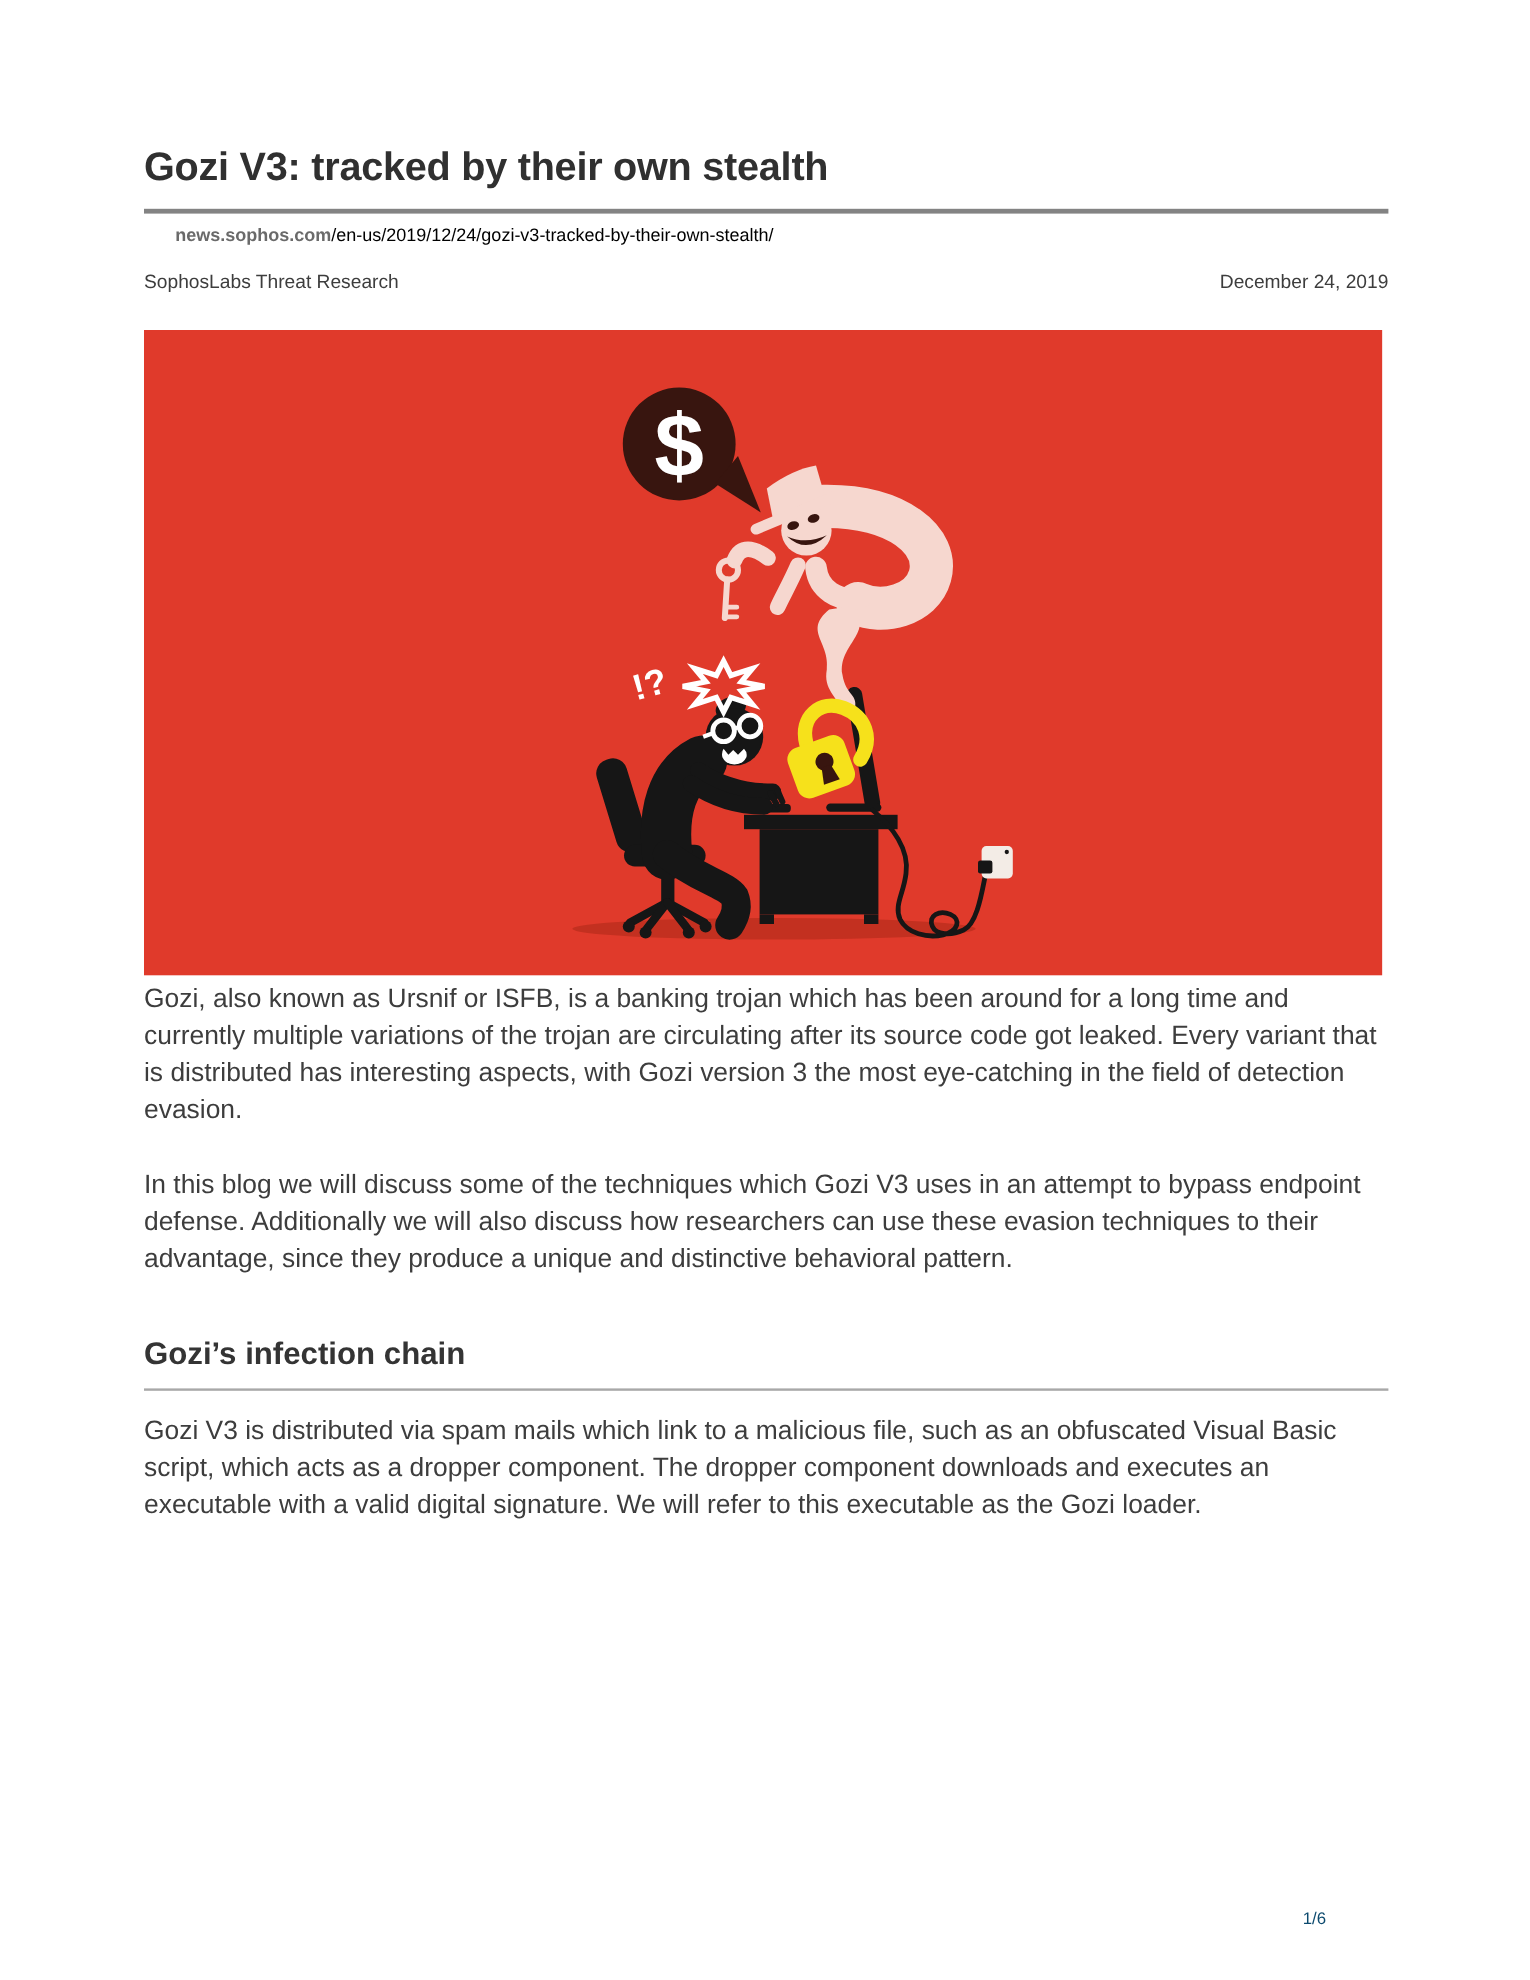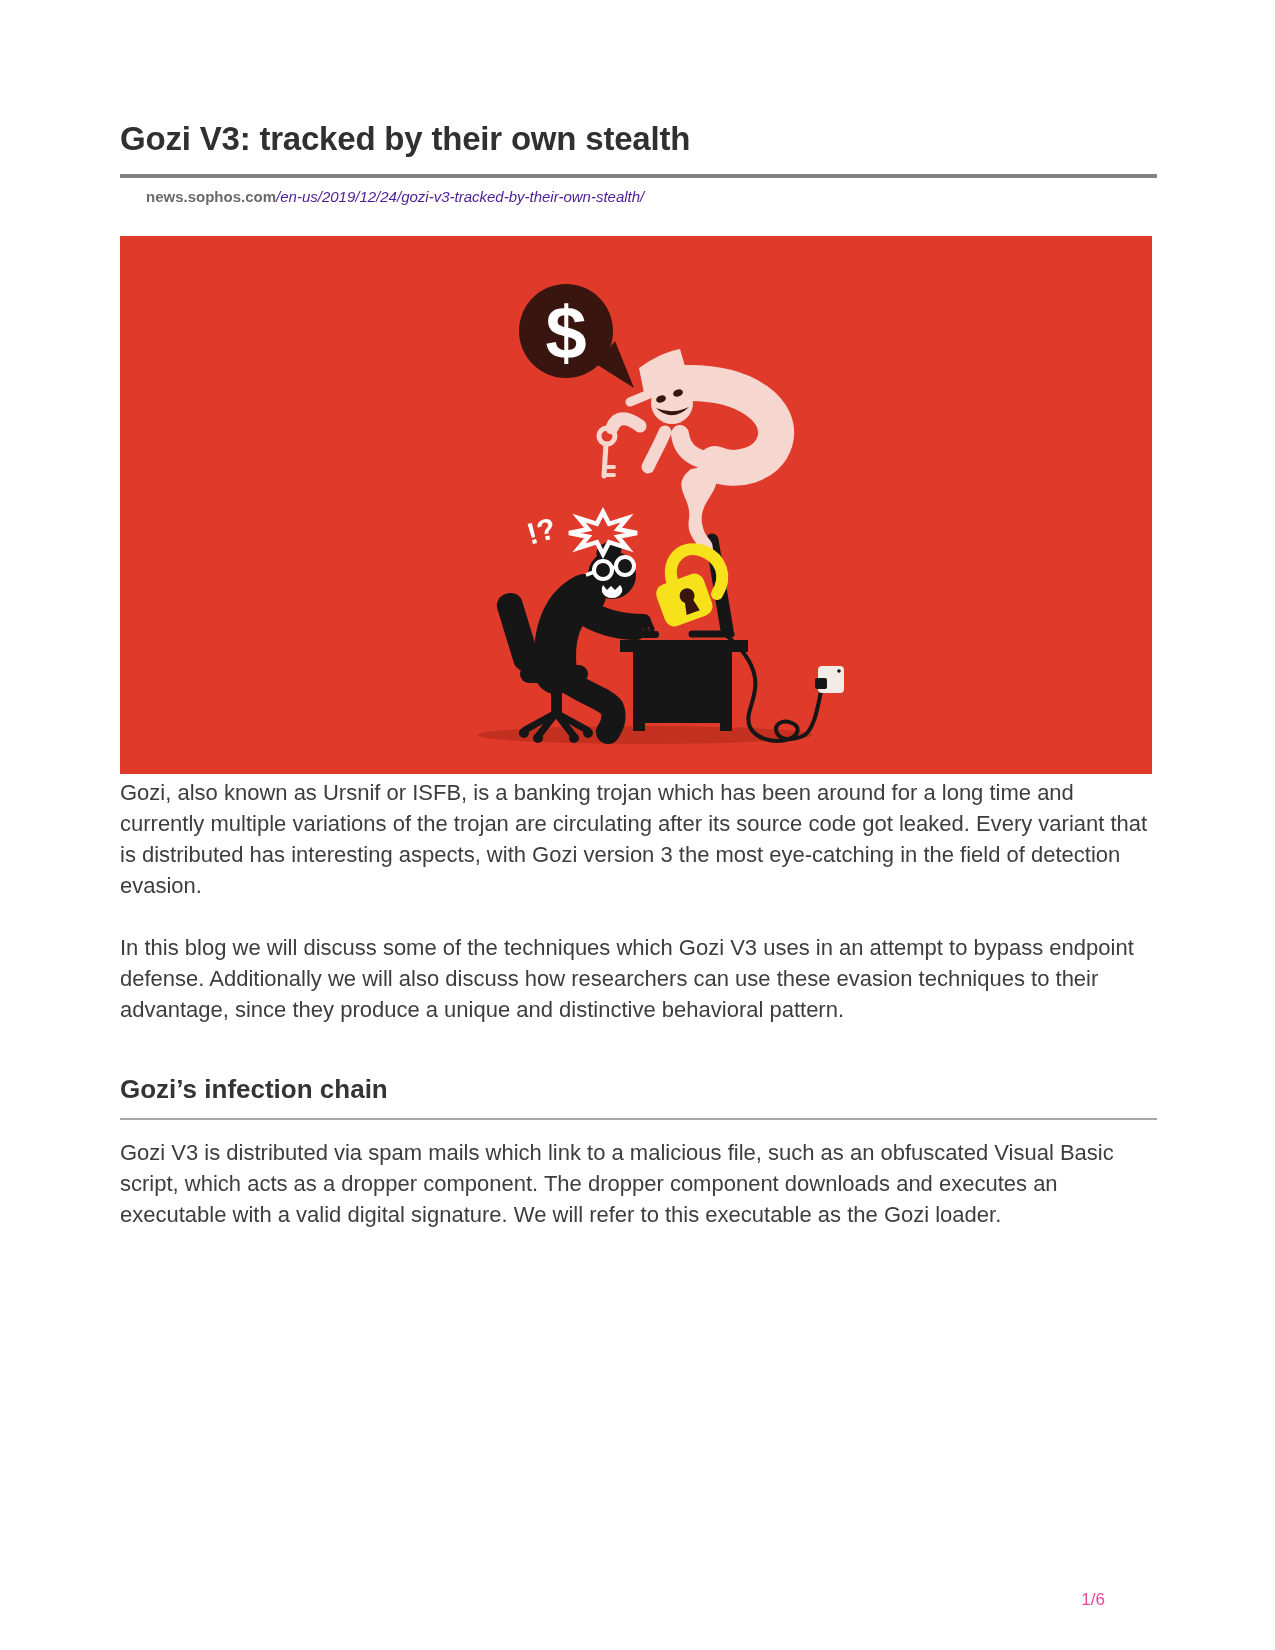--- a/index.html
+++ b/index.html
@@ -8,44 +8,48 @@
     font-family:"Liberation Sans","DejaVu Sans",sans-serif; overflow:hidden;
   }
   .content { position:absolute; left:120px; top:0; width:1037px; }
   h1.title {
     margin:118px 0 0 0; font-size:33px; font-weight:bold; color:#303030;
     letter-spacing:-0.2px; line-height:1.25;
   }
   hr.title-rule { border:none; height:4px; background:#838383; margin:15px 0 0 0; }
   .source-url { margin:10px 0 0 26px; font-size:15px; line-height:1.2; }
   .source-url .domain { font-weight:bold; color:#6a6a6a;text-align:right; }
-  .source-url .path { color:#4c1d95;font-style:italic; }
+  .source-url .path { color:#000000; }
   .byline {
     display:flex; justify-content:space-between; margin-top:21px;
     font-size:16px; color:#3d3d3d;
   }
   svg.hero { display:block; margin-top:30px; }
   p.body-text { margin:31px 0 0 0; font-size:22px; line-height:31px; color:#3d3d3d; }
   p.body-text.first { margin-top:3px; }
   h2.section-heading { margin:49px 0 0 0; font-size:26px; font-weight:bold; color:#343434; line-height:1.2; }
   hr.section-rule { border:none; height:2px; background:#a8a8a8; margin:13px 0 0 0; }
   p.after-rule { margin-top:17px; }
-  .page-number { position:absolute; top:1590px; right:79px; font-size:17px; color:#ec4899; }
+  .page-number { position:absolute; top:1590px; right:79px; font-size:14px; color:#0c4a6e; }
 </style>
 </head>
 <body>
 
 <div class="page">
   <div class="content">
 
     <h1 class="title">Gozi V3: tracked by their own stealth</h1>
     <hr class="title-rule">
 
     <p class="source-url"><span class="domain">news.sophos.com</span><span class="path">/en-us/2019/12/24/gozi-v3-tracked-by-their-own-stealth/</span></p>
 
+    <div class="byline">
+      <span>SophosLabs Threat Research</span>
+      <span>December 24, 2019</span>
+    </div>
 
     <svg class="hero" width="1032" height="538" viewBox="0 0 1032 538" aria-hidden="true">
 
       <rect x="0" y="0" width="1032" height="538" fill="#e03a2b"></rect>
 
       <ellipse cx="525" cy="499" rx="168" ry="9" fill="#c33020"></ellipse>
 
       <g>
         <circle cx="446" cy="95" r="47" fill="#38150f"></circle>
         <polygon points="476,128 495,105 514,152" fill="#38150f"></polygon>

